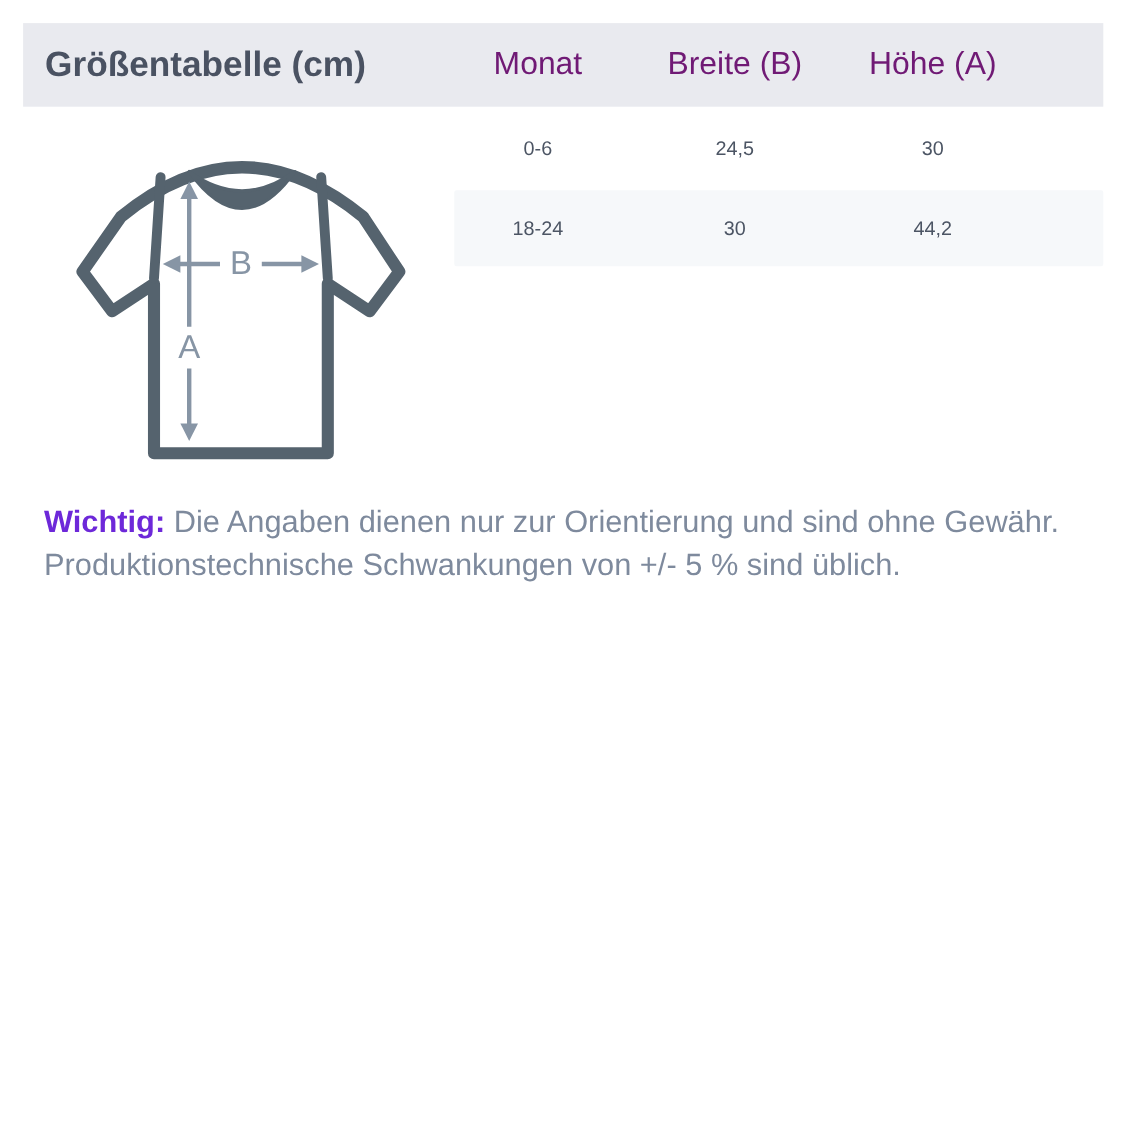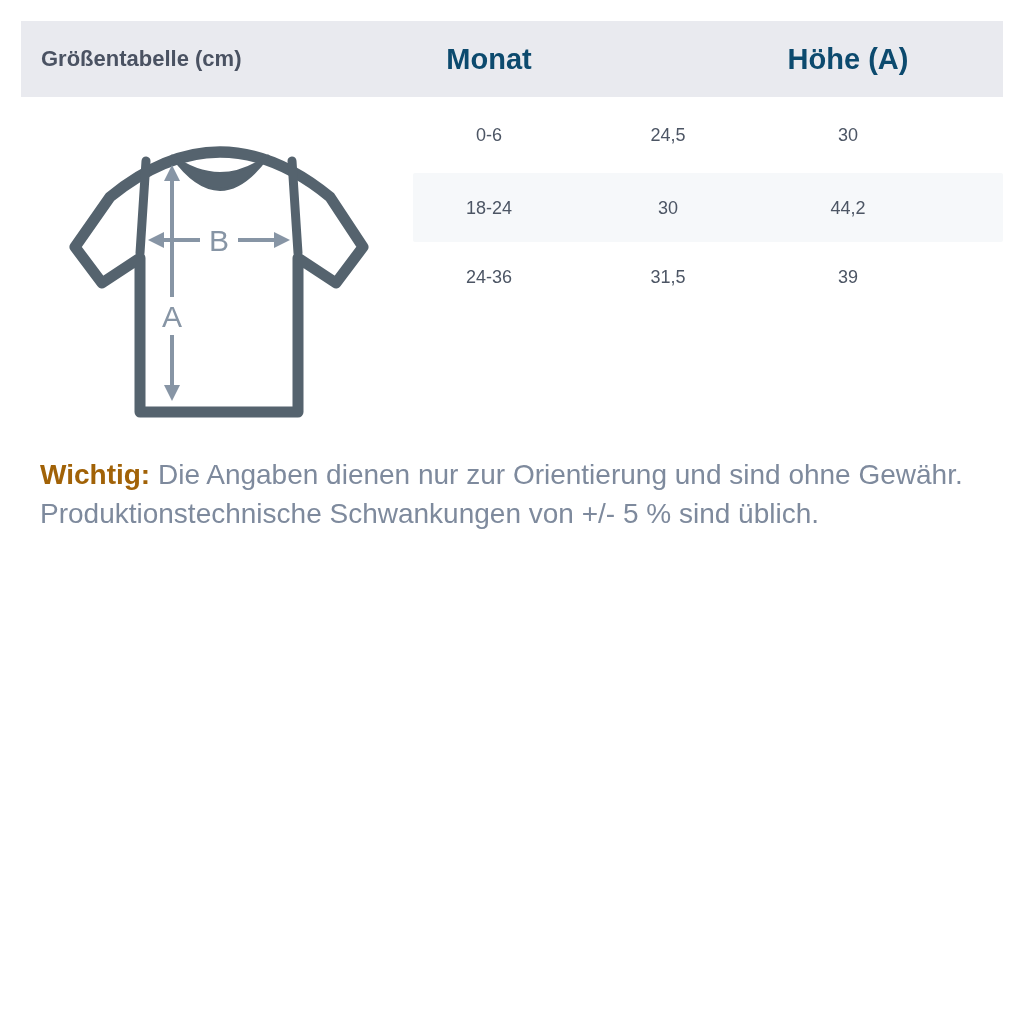--- a/index.html
+++ b/index.html
@@ -7,25 +7,25 @@
     position:relative;width:1024px;height:1024px;background:#ffffff;overflow:hidden;
     font-family:"Liberation Sans","DejaVu Sans",sans-serif;
   }
   
   .header-band{
     position:absolute;left:21px;top:21px;width:982px;height:76px;
     background:#e9eaef;
   }
   .page-title{
     position:absolute;left:20px;top:50%;transform:translateY(-50%);
-    font-size:22px;font-weight:bold;color:#4a5262;white-space:nowrap;
+    font-size:32px;font-weight:bold;color:#4a5262;white-space:nowrap;
   }
   .col-h{
     position:absolute;top:50%;transform:translate(-50%,-50%);
-    font-size:29px;font-weight:bold;color:#0c4a6e;white-space:nowrap;
+    font-size:29px;font-weight:normal;color:#701a75;white-space:nowrap;
   }
   .col-monat{left:468px;}
   .col-breite{left:647px;}
   .col-hoehe{left:827px;}
   
   .rows{position:absolute;left:413px;top:97px;width:590px;}
   .row{position:relative;width:590px;height:69px;}
   .row:first-child{height:76px;}
   .row.striped{background:#f6f8fa;border-radius:2px;}
   .cell{
@@ -35,31 +35,32 @@
   .c1{left:76px;}
   .c2{left:255px;}
   .c3{left:435px;}
   
   .shirt-svg{position:absolute;left:60px;top:135px;width:310px;height:290px;}
   
   .note{
     position:absolute;left:40px;top:455px;width:950px;margin:0;
     font-size:28px;line-height:39px;color:#7e8a9d;
   }
-  .note strong{color:#a16207;font-weight:bold;}
+  .note strong{color:#6d28d9;font-weight:bold;}
   .note .block{display:block;}
 </style>
 </head>
 <body>
 
 <div class="canvas">
 
   <div class="header-band">
     <div class="page-title">Größentabelle (cm)</div>
     <div class="col-h col-monat">Monat</div>
+    <div class="col-h col-breite">Breite (B)</div>
     <div class="col-h col-hoehe">Höhe (A)</div>
   </div>
 
   <svg class="shirt-svg" viewBox="0 0 310 290">
 
     <path d="M 50,62 Q 160,-28 270,62 L 303,112 L 276,148 L 238,123 L 238,277 L 80,277 L 80,123 L 42,148 L 15,112 Z" fill="#ffffff" stroke="#55636e" stroke-width="11" stroke-linejoin="round" stroke-linecap="round"></path>
 
     <path d="M 112,21 Q 160,88 208,21 Q 160,56 112,21 Z" fill="#55636e" stroke="#55636e" stroke-width="3" stroke-linejoin="round"></path>
 
     <path d="M 80,118 L 86,26" fill="none" stroke="#55636e" stroke-width="9" stroke-linecap="round"></path>
@@ -86,25 +87,20 @@
     <div class="row">
       <span class="cell c1">0-6</span>
       <span class="cell c2">24,5</span>
       <span class="cell c3">30</span>
     </div>
     <div class="row striped">
       <span class="cell c1">18-24</span>
       <span class="cell c2">30</span>
       <span class="cell c3">44,2</span>
     </div>
-    <div class="row">
-      <span class="cell c1">24-36</span>
-      <span class="cell c2">31,5</span>
-      <span class="cell c3">39</span>
-    </div>
   </div>
 
   <p class="note">
     <strong>Wichtig:</strong>
     <span>Die Angaben dienen nur zur Orientierung und sind ohne Gewähr.</span>
     <span class="block">Produktionstechnische Schwankungen von +/- 5 % sind üblich.</span>
   </p>
 
 </div>
 

